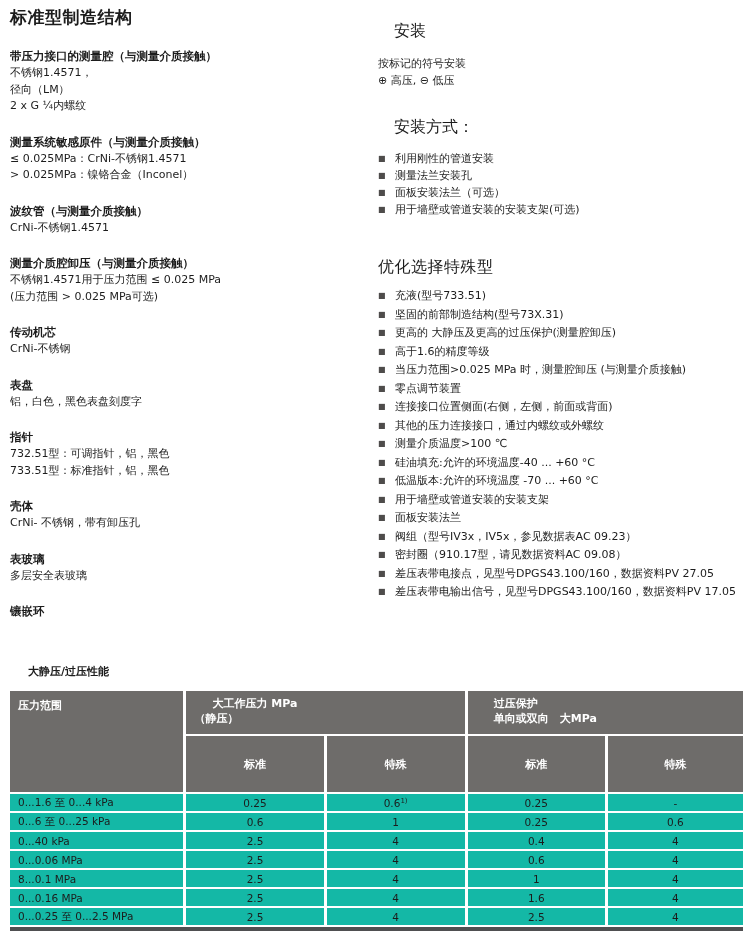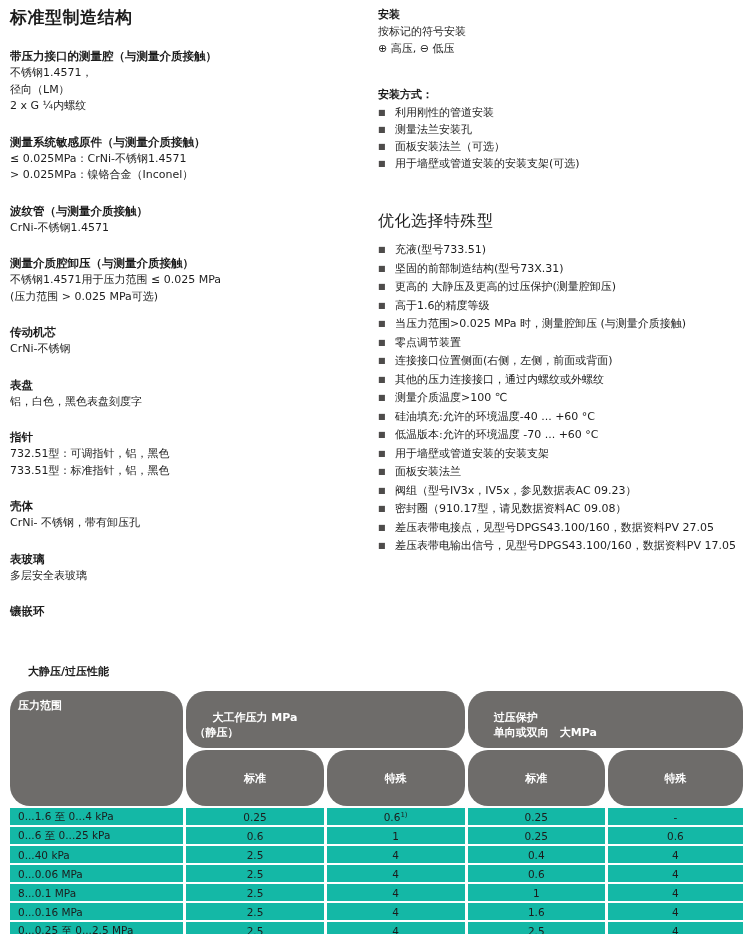--- a/index.html
+++ b/index.html
@@ -12,43 +12,43 @@
 
   
   .left-col{position:absolute;left:10px;top:6px;width:352px;}
   .left-title{font-size:17px;font-weight:700;margin:0 0 8px 0;letter-spacing:.5px;}
   .spec-section{margin-top:19px;}
   .sec-head{font-size:11.5px;font-weight:700;line-height:17px;}
   .body-line{font-size:11px;line-height:16.5px;}
 
   
   .right-col{position:absolute;left:378px;top:6px;width:366px;}
-  .r-head{font-size:11px;font-weight:700;line-height:17px;margin:0;}
+  .r-head{font-size:16px;font-weight:400;line-height:17px;margin:16px;}
   .r-line{font-size:11px;line-height:17px;}
   .mounting-block{margin-top:29px;}
   ul.blist{list-style:none;margin:2px 0 0 0;padding:0;}
   ul.blist li{display:flex;font-size:11px;line-height:15px;margin-bottom:2px;}
   ul.blist li .sq{flex:0 0 17px;font-size:8px;line-height:15px;color:#4e4c4b;}
   ul.blist li .b-text{flex:1;}
   .options-title{font-size:16px;font-weight:400;margin:40px 0 10px 0;letter-spacing:.5px;}
   ul.blist.options li{margin-bottom:3.5px;}
 
   
   .table-sec{position:absolute;left:10px;top:664px;width:733px;}
   .tbl-title{font-size:11px;font-weight:700;margin:0 0 0 18px;}
   table.ptable{
     border-collapse:separate;border-spacing:3px 2px;table-layout:fixed;
     width:739px;margin:10px 0 0 -3px;
   }
-  .ptable th{font-weight:700;color:#ffffff;background:#6e6c6a;border-radius:20px;}
+  .ptable th{font-weight:700;color:#ffffff;background:#6e6c6a;}
   .ptable th.col1h{
     font-size:11px;text-align:left;vertical-align:top;padding:7px 8px 0 8px;
   }
   .ptable th.grp{
-    font-size:11px;text-align:left;vertical-align:top;padding:19px 0 0 0;height:38px;
+    font-size:11px;text-align:left;vertical-align:top;padding:5px 0 0 0;height:38px;
   }
   .ptable th.grp div{padding-left:26px;line-height:15px;}
   .ptable th.grp.grp-work div.l2{padding-left:8px;}
   .ptable tr.subhead th{font-size:11px;text-align:center;height:20px;padding:18px 0;}
   .ptable td{
     background:#14b8a6;font-size:10.5px;height:15px;padding:1px 8px;
     text-align:center;overflow:hidden;white-space:nowrap;
   }
   .ptable td.range{text-align:left;}
   .ptable td sup{font-size:7px;vertical-align:super;line-height:0;}

